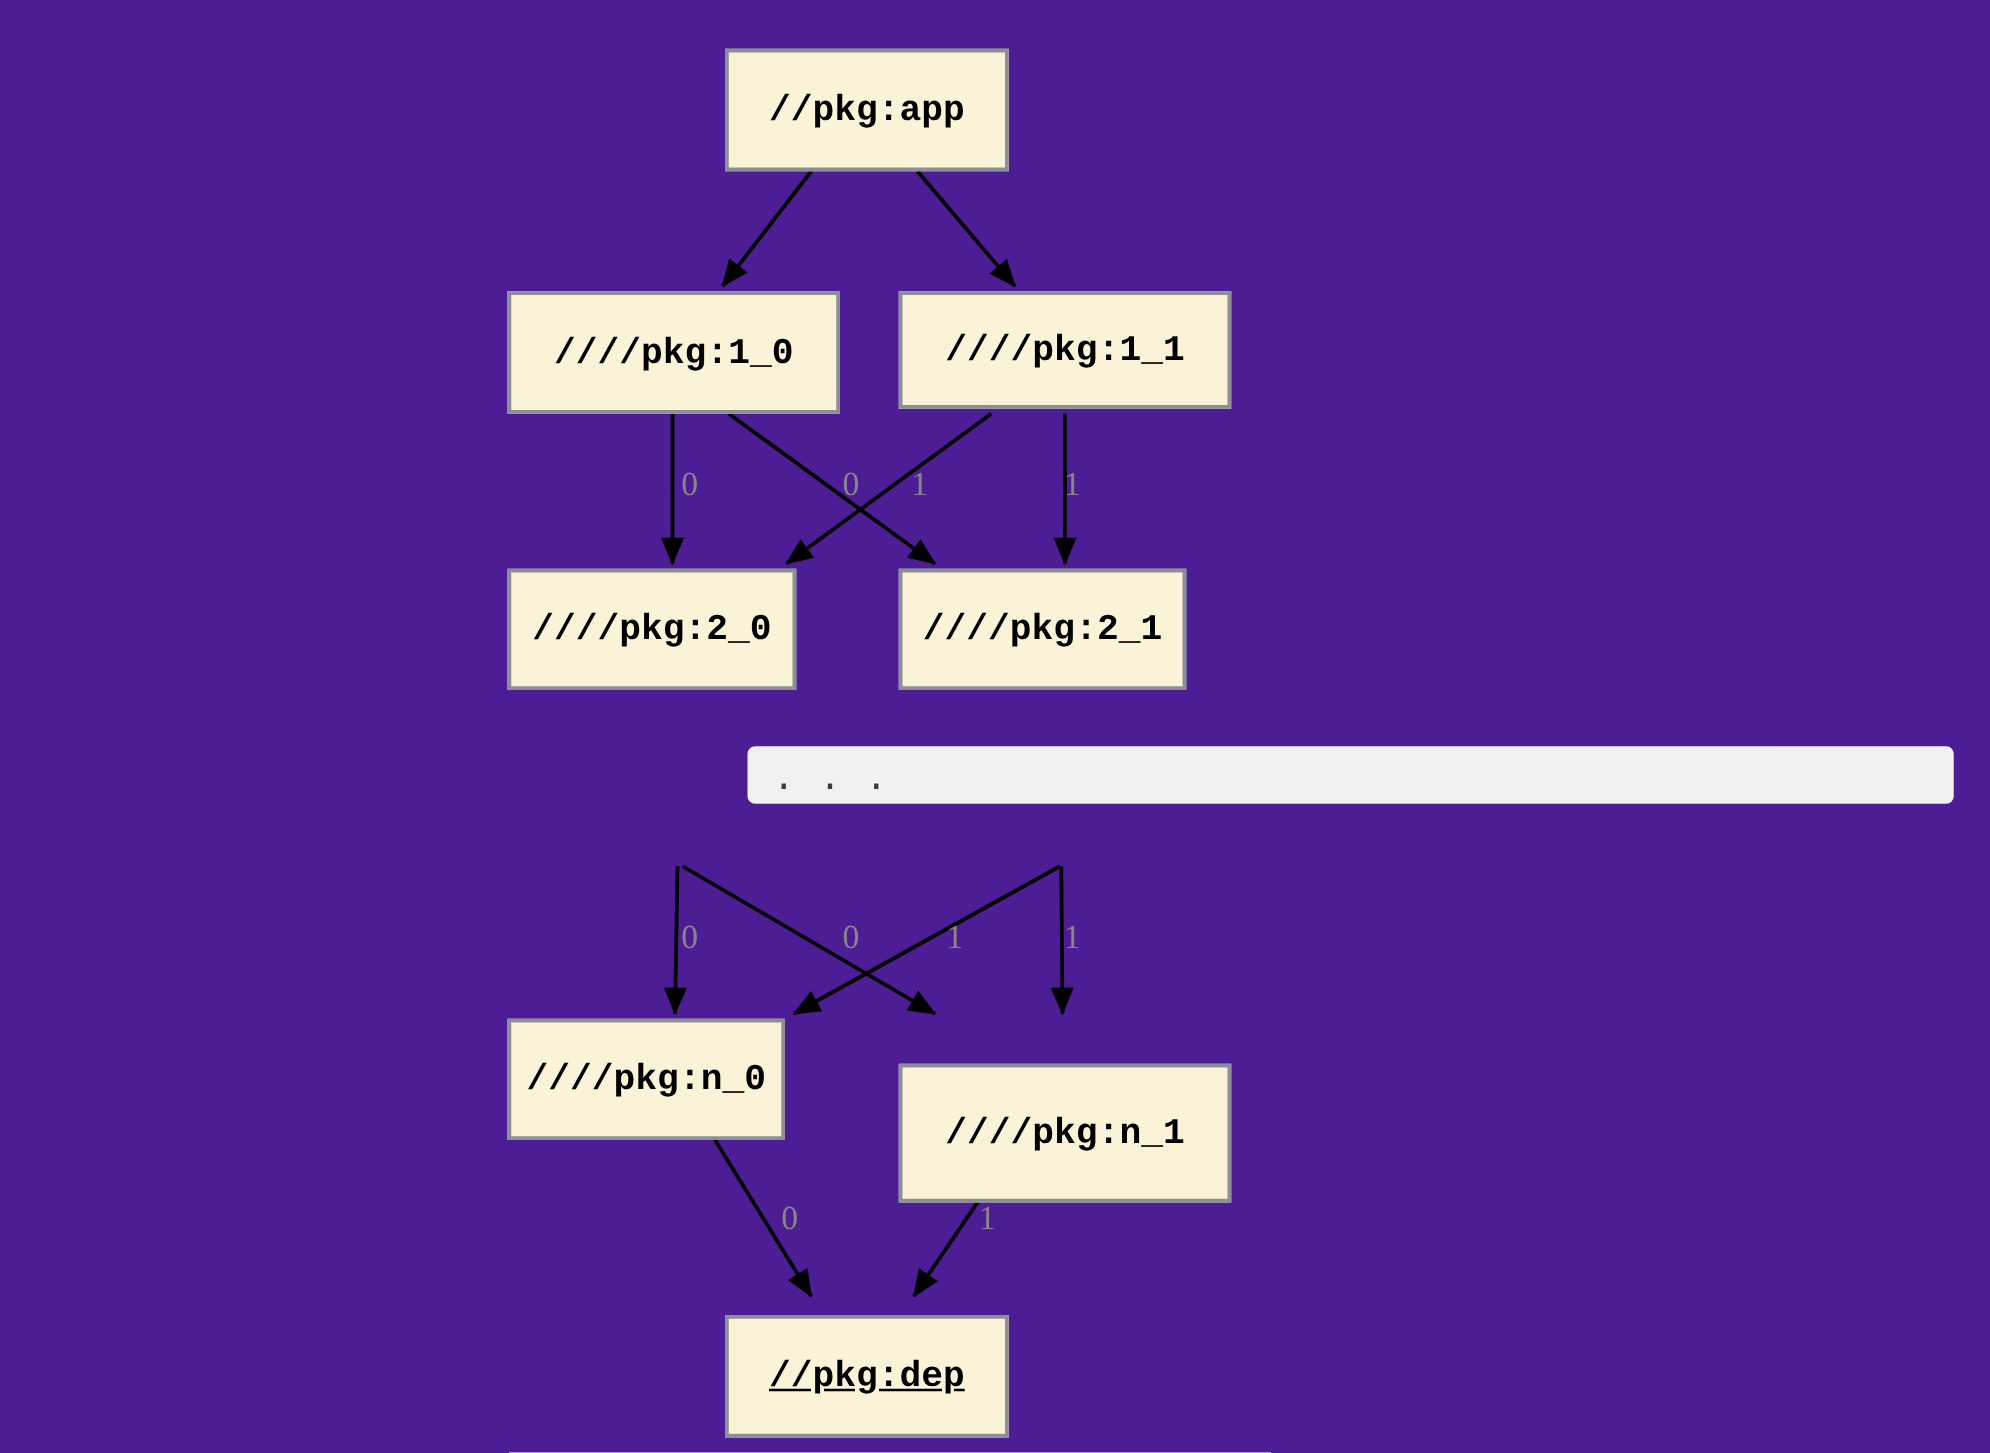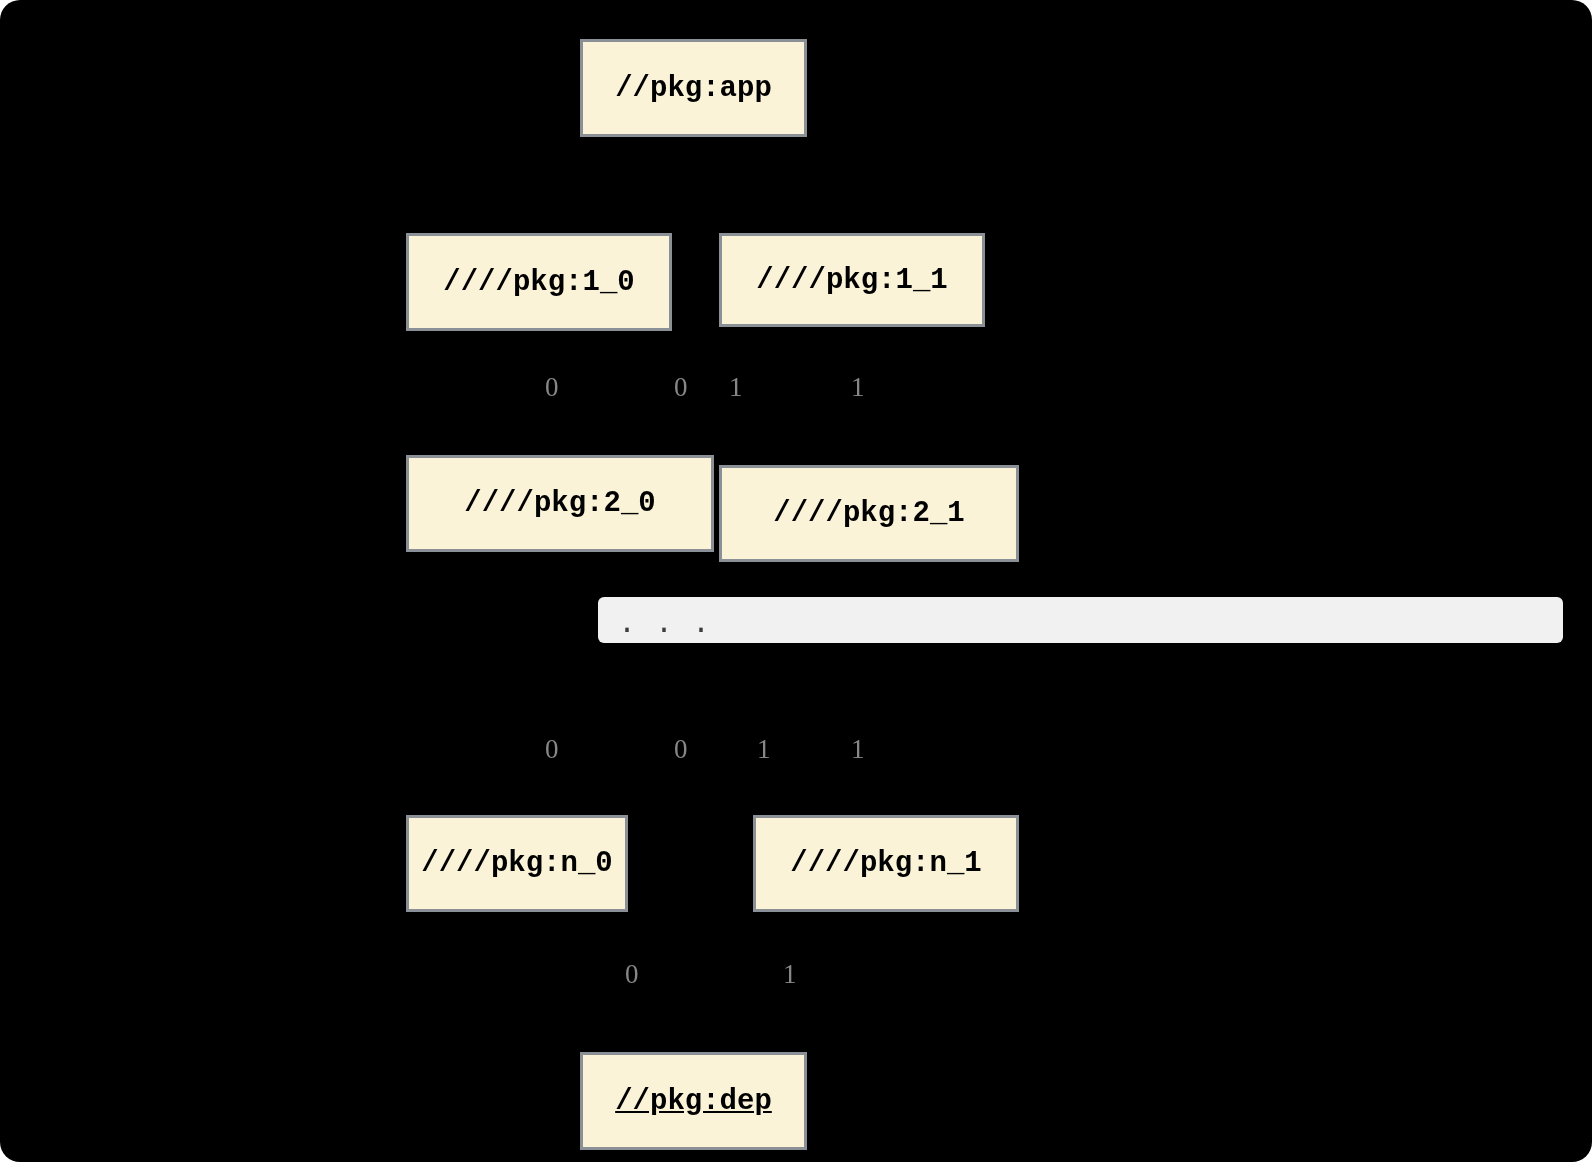--- a/index.html
+++ b/index.html
@@ -4,24 +4,23 @@
 <style>
   html, body {
     margin: 0;
     padding: 0;
     background: #ffffff;
   }
   #canvas {
     position: relative;
     width: 1592px;
     height: 1162px;
-    background: #000000;
+    background: #4c1d95;
     overflow: hidden;
     font-family: "Liberation Sans", sans-serif;
-    border-radius: 20px;
   }
   #edge-layer {
     position: absolute;
     left: 0;
     top: 0;
     width: 1592px;
     height: 1162px;
   }
   #edge-layer line {
     stroke: #000000;
@@ -100,37 +99,37 @@
   </div>
 
   <div class="node" style="left:406px; top:233px; width:266px; height:98px;">
     <span>////pkg:1_0</span>
   </div>
 
   <div class="node" style="left:719px; top:233px; width:266px; height:94px;">
     <span>////pkg:1_1</span>
   </div>
 
-  <div class="node" style="left:406px; top:455px; width:308px; height:97px;">
+  <div class="node" style="left:406px; top:455px; width:231px; height:97px;">
     <span>////pkg:2_0</span>
   </div>
 
-  <div class="node" style="left:719px; top:465px; width:300px; height:97px;">
+  <div class="node" style="left:719px; top:455px; width:230px; height:97px;">
     <span>////pkg:2_1</span>
   </div>
 
   <div id="ellipsis-bar">
     <span id="ellipsis-text">...</span>
   </div>
 
   <div class="node" style="left:406px; top:815px; width:222px; height:97px;">
     <span>////pkg:n_0</span>
   </div>
 
-  <div class="node" style="left:719px; top:815px; width:266px; height:97px;margin-left:34px;">
+  <div class="node" style="left:719px; top:851px; width:266px; height:111px;">
     <span>////pkg:n_1</span>
   </div>
 
   <div class="node" style="left:580px; top:1052px; width:227px; height:98px;text-decoration:underline;">
     <span>//pkg:dep</span>
   </div>
 
   <span class="elabel" style="left:545px; top:374px;">0</span>
   <span class="elabel" style="left:674px; top:374px;">0</span>
   <span class="elabel" style="left:729px; top:374px;">1</span>

